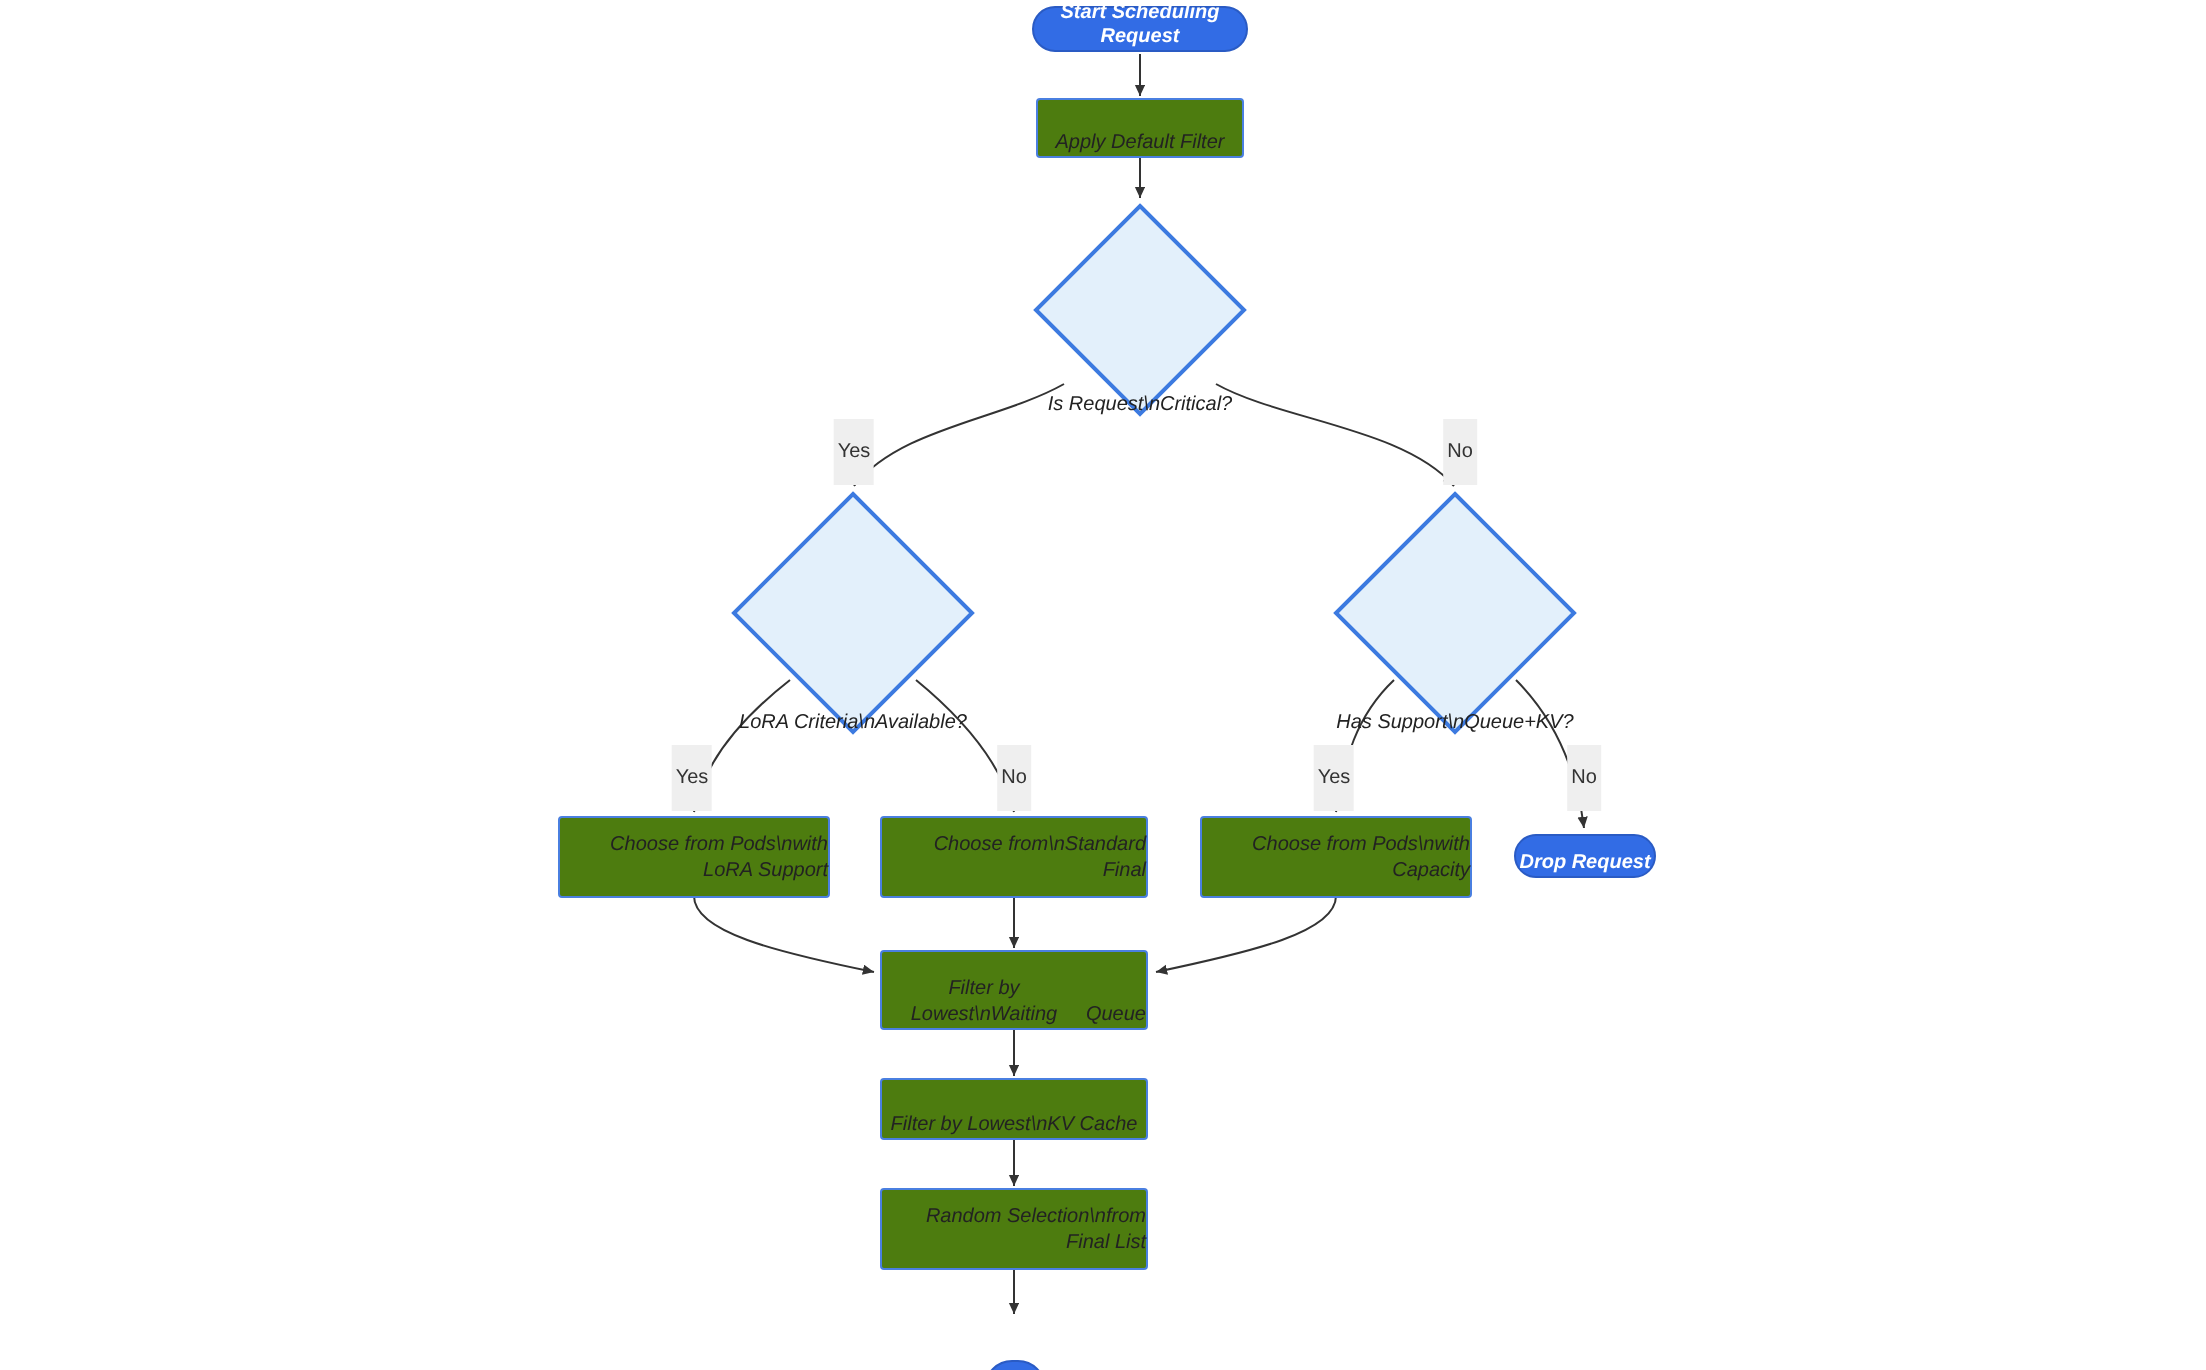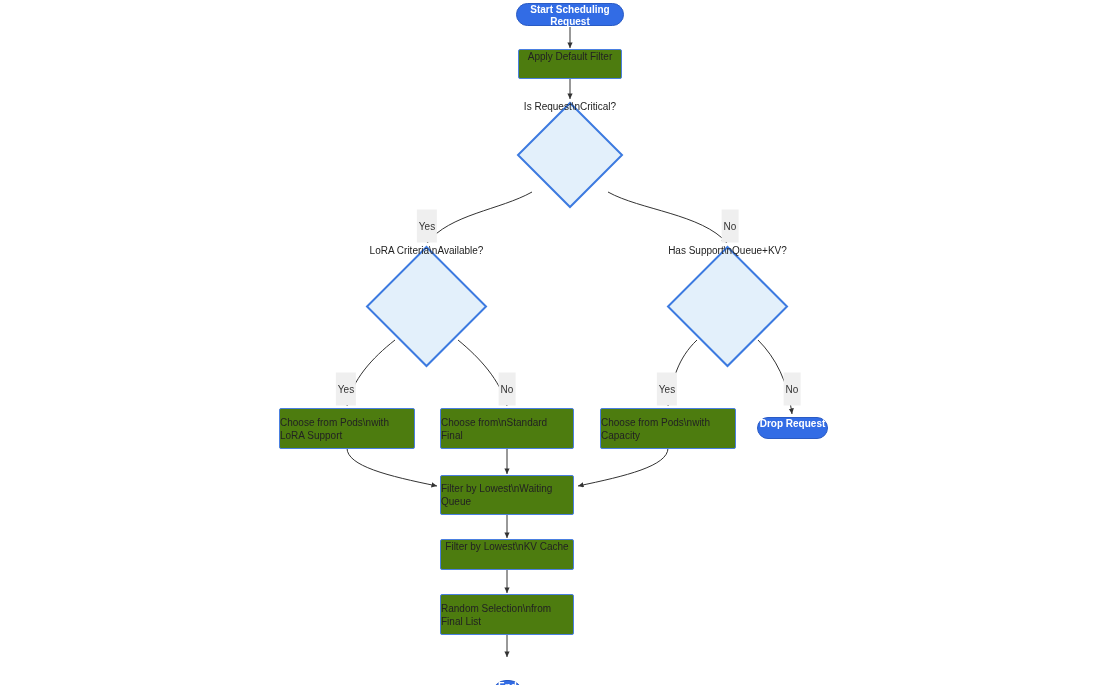--- a/index.html
+++ b/index.html
@@ -34,23 +34,24 @@
     background: #efefef;
     padding: 11px 2px;
     line-height: 11px;
     white-space: nowrap;
     transform: translate(-50%, -50%);
   }
   .node {
     position: absolute;
     box-sizing: border-box;
     display: flex;
-    align-items: flex-start;
+    align-items: flex-end;
     justify-content: center;
     text-align: center;
+    font-style: italic;
   }
   .node-pill {
     background: #326ce5;
     border: 1px solid #2a5bc4;
     border-radius: 14px;
     color: #ffffff;
     font-size: 10px;
     font-weight: bold;
     line-height: 12px;
   }
@@ -175,21 +176,21 @@
 
   <div class="node node-box" style="left:600px; top:408px; width:136px; height:41px; flex-direction:column;">
     <span>Choose from Pods\nwith</span>
     <span>Capacity</span>
   </div>
 
   <div class="node node-pill" style="left:757px; top:417px; width:71px; height:22px;">
     <span>Drop Request</span>
   </div>
 
-  <div class="node node-box" style="left:440px; top:475px; width:134px; height:40px; flex-direction:column;">
+  <div class="node node-box" style="left:440px; top:475px; width:134px; height:40px; flex-direction:row;">
     <span>Filter by Lowest\nWaiting</span>
     <span>Queue</span>
   </div>
 
   <div class="node node-box" style="left:440px; top:539px; width:134px; height:31px;">
     <span>Filter by Lowest\nKV Cache</span>
   </div>
 
   <div class="node node-box" style="left:440px; top:594px; width:134px; height:41px; flex-direction:column;">
     <span>Random Selection\nfrom</span>

